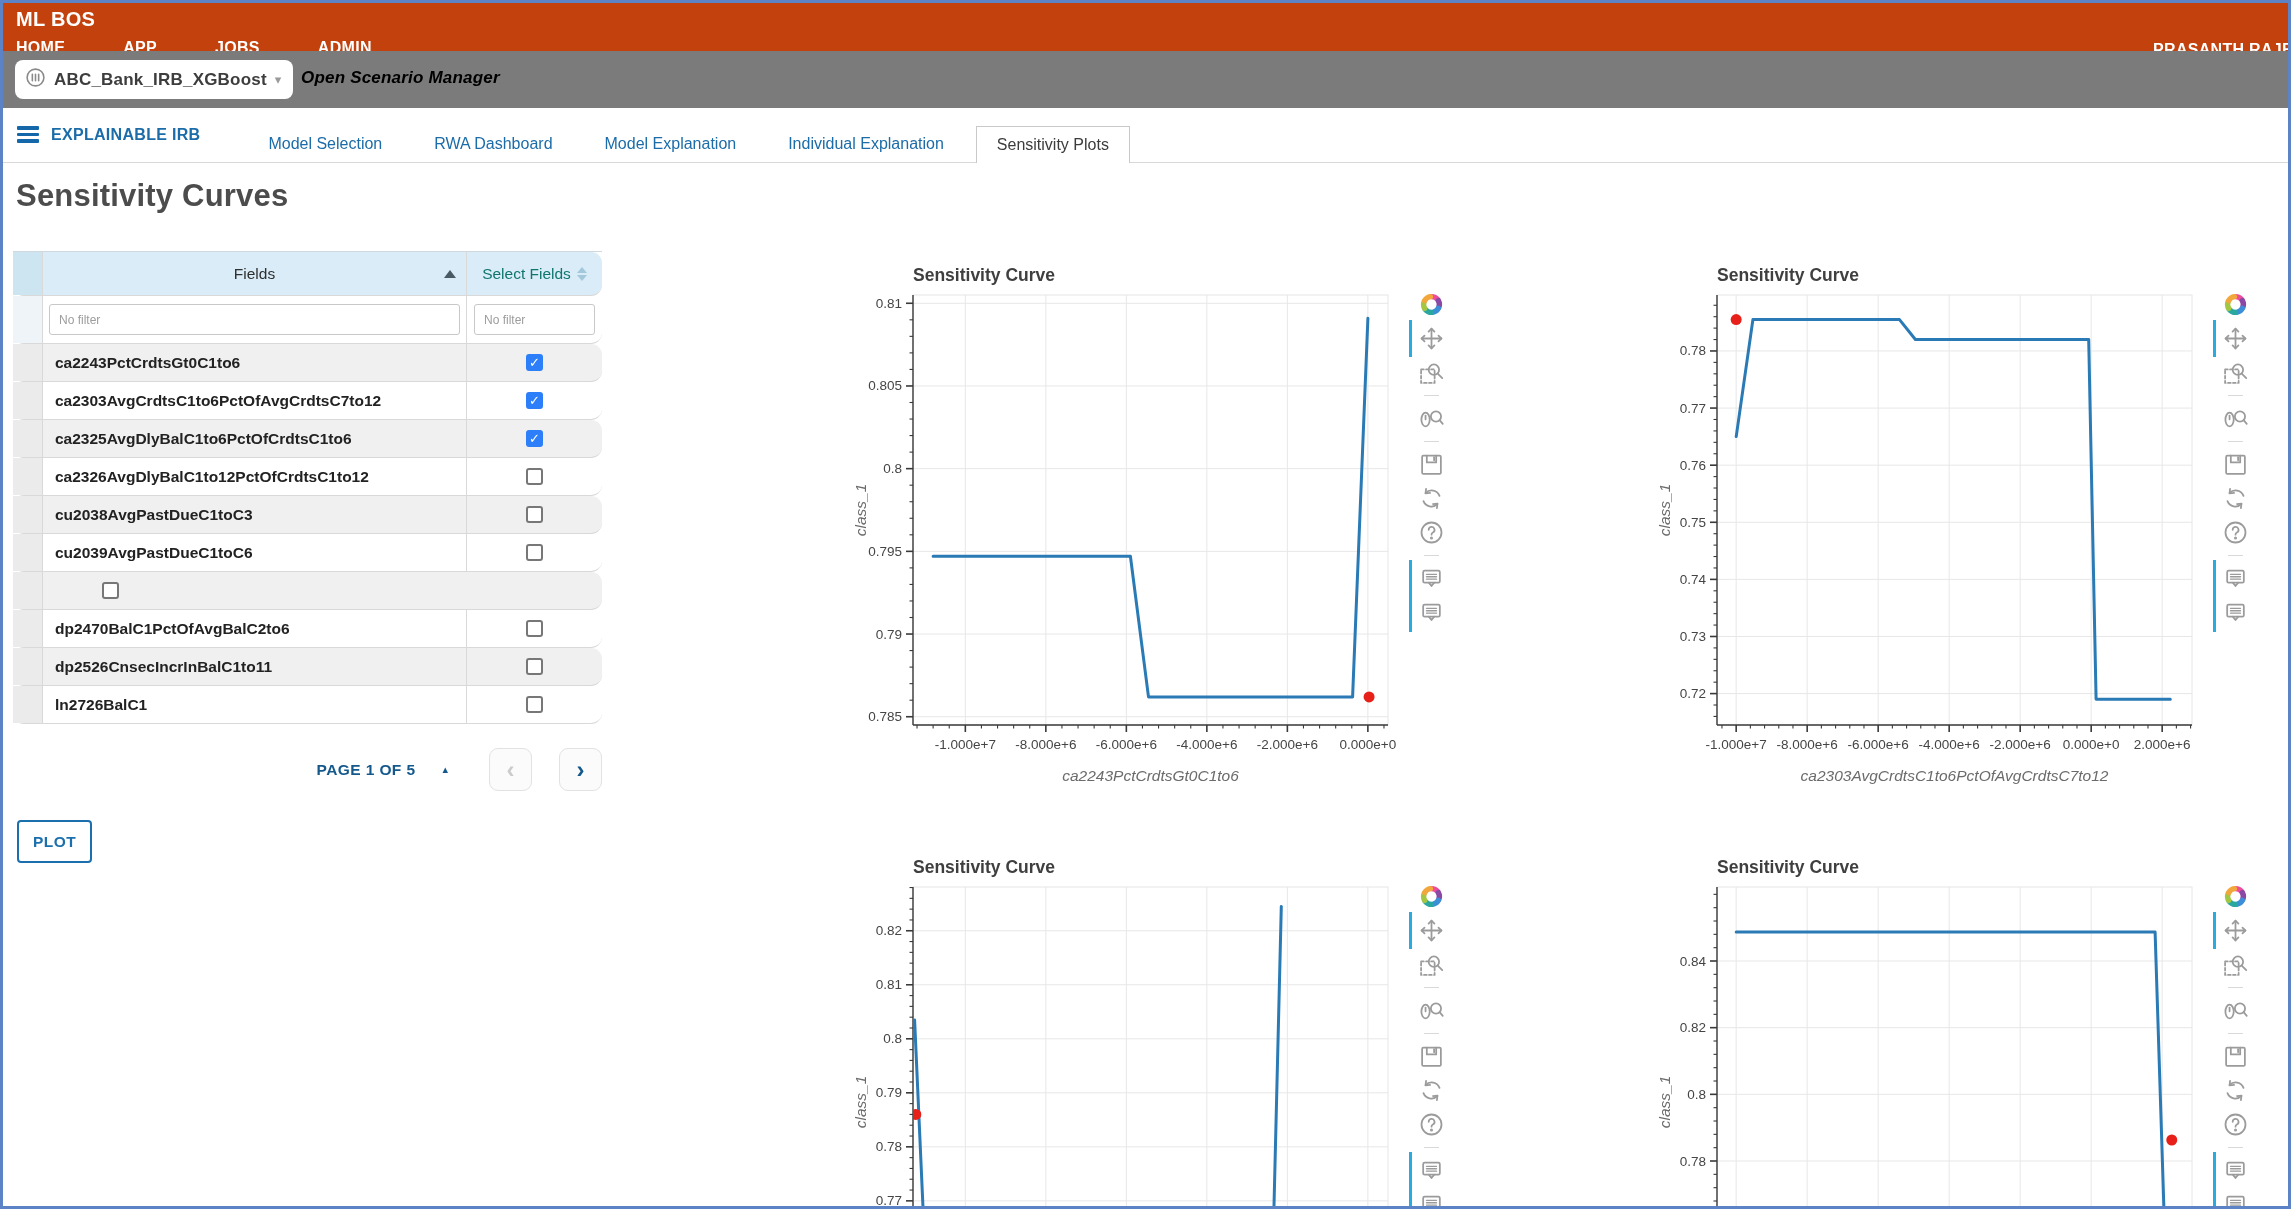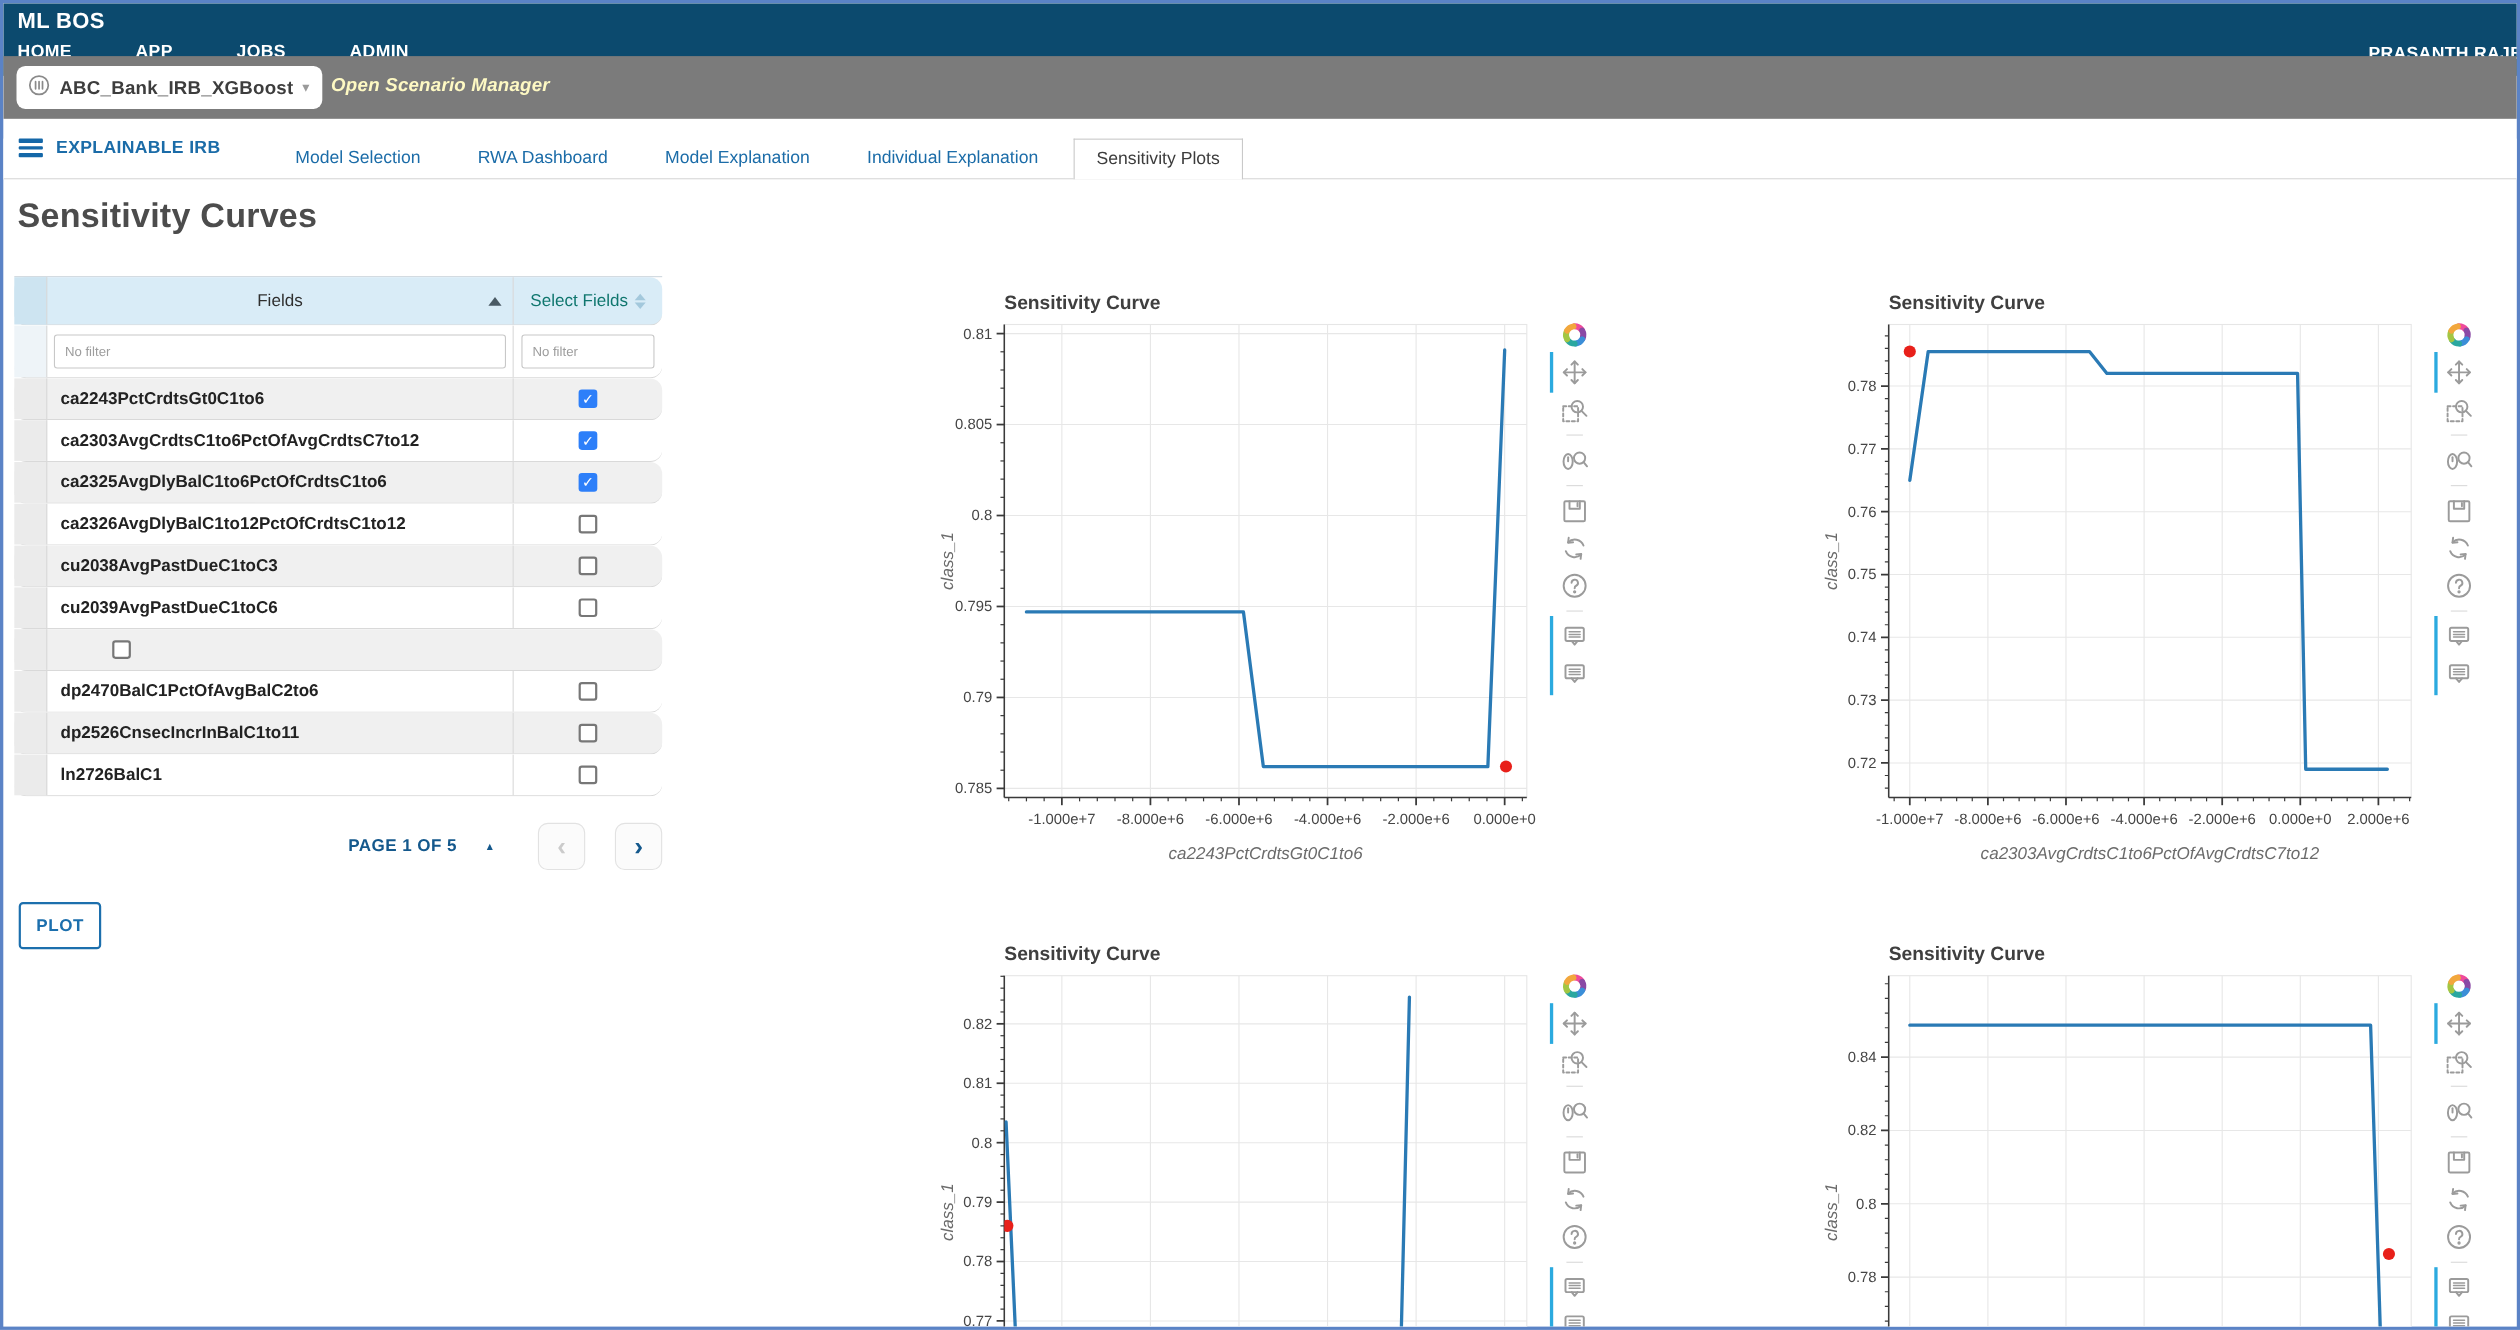--- a/index.html
+++ b/index.html
@@ -3,32 +3,32 @@
 <meta charset="utf-8">
 <style>
   * { box-sizing: border-box; margin: 0; padding: 0; }
   html,body { width: 2291px; height: 1209px; }
   body {
     font-family: "Liberation Sans", "DejaVu Sans", sans-serif;
     background: #fff; overflow: hidden; position: relative;
     border: 3px solid #5b83c6;
   }
   
-  .topbar { position: absolute; left: 0; top: 0; right: 0; height: 66px; background: #0c4a6e; color: #fff; overflow: hidden; }
+  .topbar { position: absolute; left: 0; top: 0; right: 0; height: 66px; background: #c2410c; color: #fff; overflow: hidden; }
   .topbar .brand { position: absolute; left: 13px; top: 5px; font-size: 20px; font-weight: bold; letter-spacing: .3px; }
   .topnav { position: absolute; left: 13px; top: 36px; display: flex; gap: 58px; }
   .topnav .nav-item { font-size: 16px; font-weight: bold; letter-spacing: .3px; color: #fff; cursor: pointer; padding-bottom: 5px; }
   .topnav .nav-item.active { border-bottom: 3px solid #fff; }
   .topbar .user { position: absolute; right: -5px; top: 38px; font-size: 16px; font-weight: bold; letter-spacing: .3px; white-space: nowrap; }
   
   .scenariobar { position: absolute; left: 0; top: 48px; right: 0; height: 57px; background: #7b7b7b; }
   .model-pill { position: absolute; left: 12px; top: 9px; height: 39px; background: #fff; border-radius: 8px; display: flex; align-items: center; gap: 8px; padding: 0 12px 0 10px; cursor: pointer; }
   .model-pill .mlabel { font-size: 17px; font-weight: bold; color: #3d3d3d; letter-spacing: .2px; }
   .model-pill .caret { color: #9a9a9a; font-size: 13px; }
-  .scenario-hint { position: absolute; left: 298px; top: 17px; font-size: 17px; font-style: italic; font-weight: bold; color: #fef9c3; letter-spacing: .2px; }
+  .scenario-hint { position: absolute; left: 298px; top: 17px; font-size: 17px; font-style: italic; font-weight: bold; color: #000000; letter-spacing: .2px; }
   
   .tabbar { position: absolute; left: 0; top: 123px; right: 0; height: 37px; background: #fff; border-bottom: 1px solid #d8d8d8; display: flex; align-items: flex-start; }
   .burger { width: 22px; height: 17px; display: flex; flex-direction: column; justify-content: space-between; margin: 0 12px 0 14px; cursor: pointer; }
   .burger i { display: block; height: 3.6px; background: #1467a8; border-radius: 1px; }
   .tab-brand { color: #1b6ca8; font-size: 16px; font-weight: bold; letter-spacing: .3px; margin-right: 48px; }
   .tabs { display: flex; align-items: stretch; height: 100%; }
   .tab { display: flex; align-items: center; padding: 0 20px; font-size: 16px; color: #1b6ca8; cursor: pointer; margin-right: 12px; }
   .tab.active { color: #3c3c3c; background: #fff; border: 1px solid #c9c9c9; border-bottom: none; margin-bottom: -1px; }
   
   .page-title { position: absolute; left: 13px; top: 175px; font-size: 31px; font-weight: bold; color: #4c4c4c; letter-spacing: .2px; }

